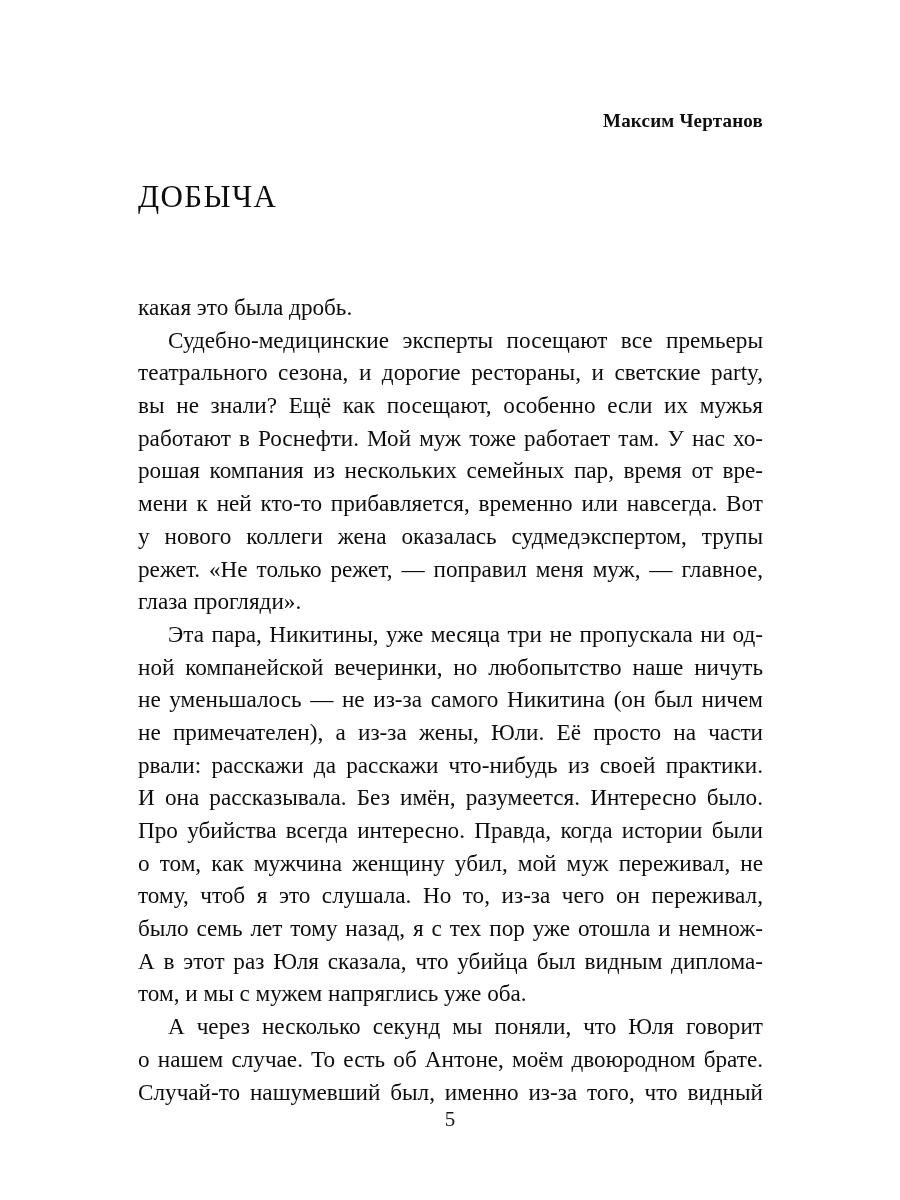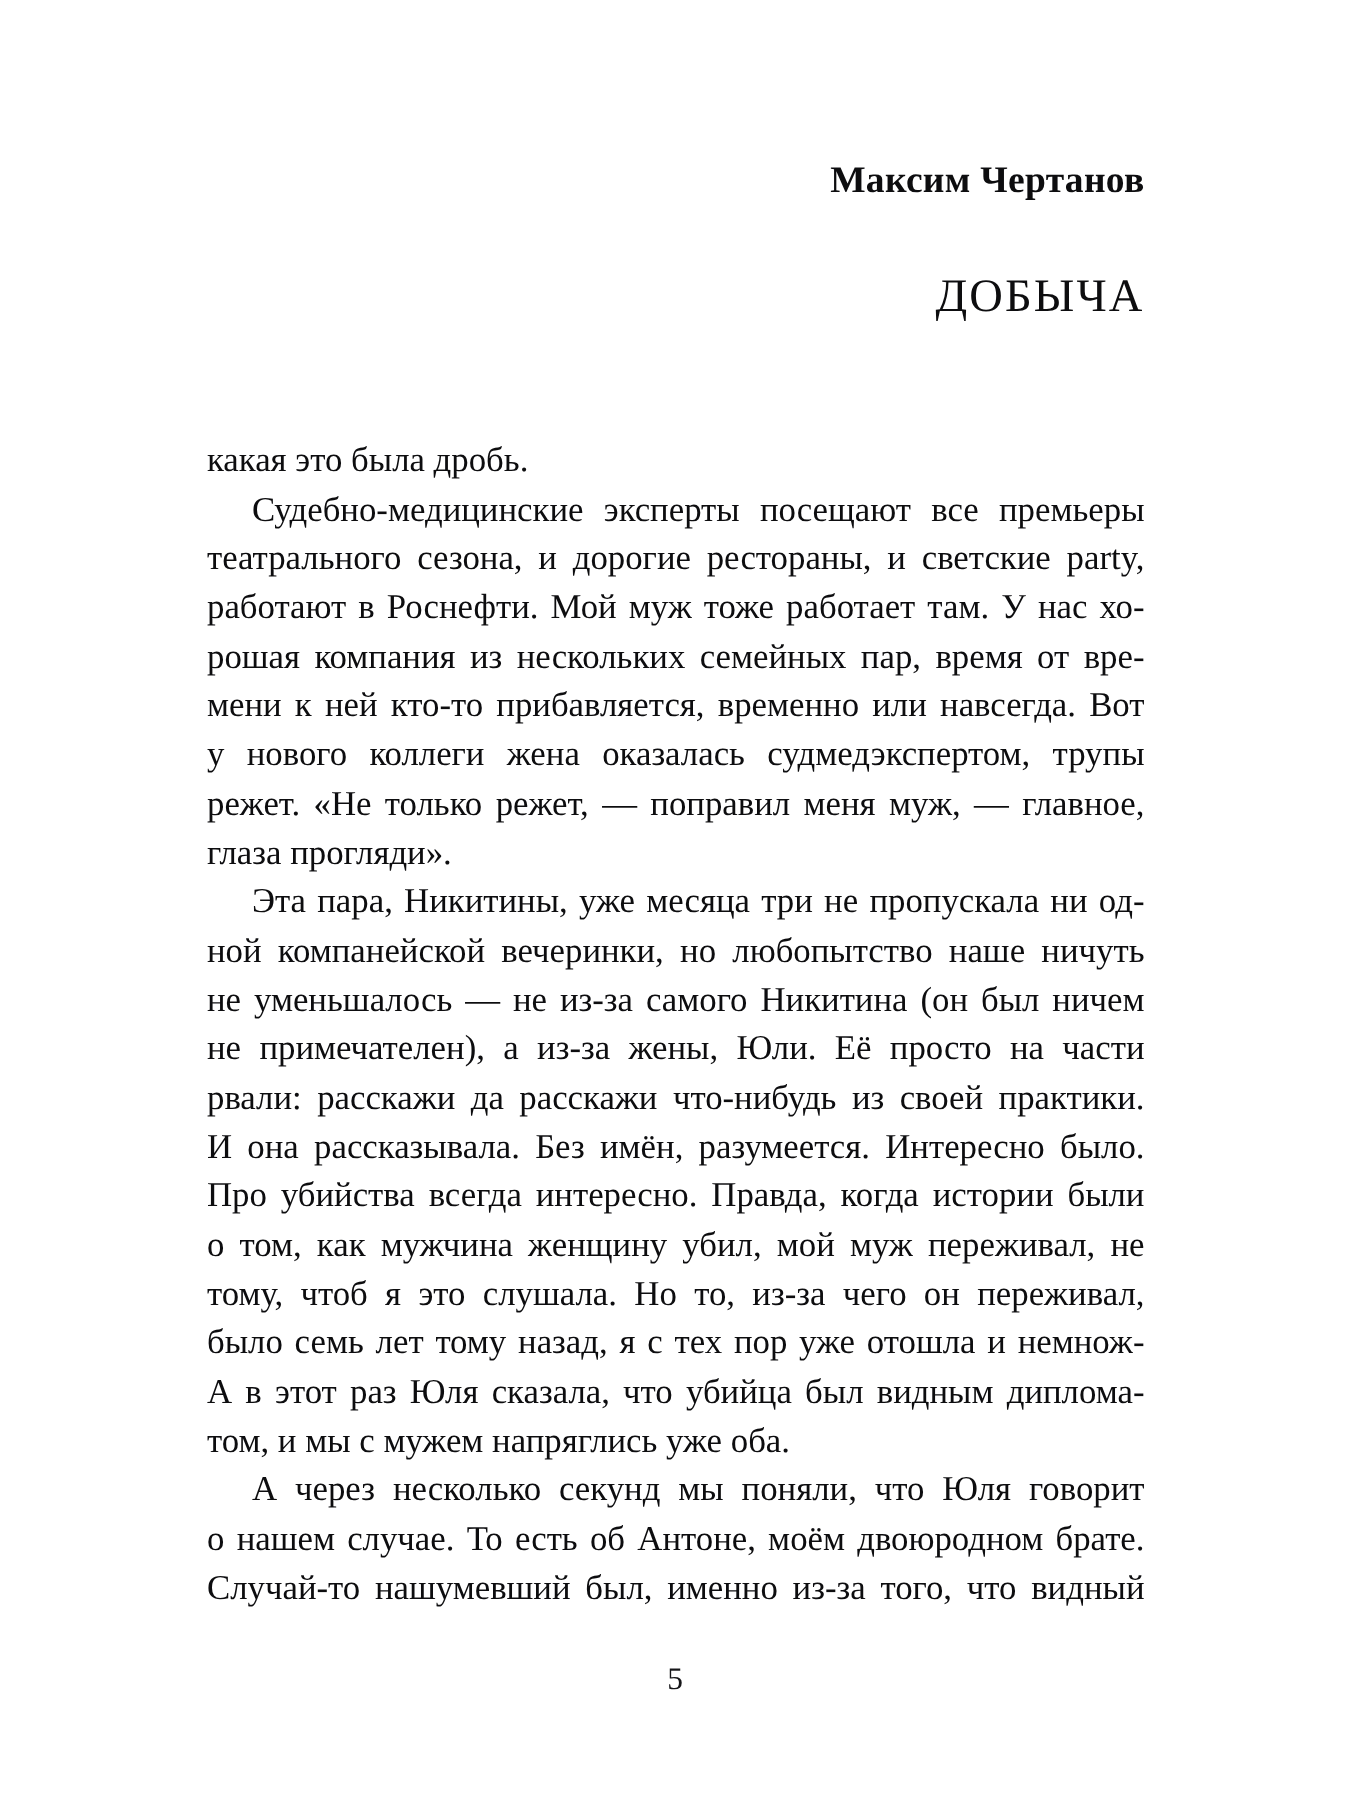--- a/index.html
+++ b/index.html
@@ -25,27 +25,27 @@
   
   .col {
     position: absolute;
     left: 138px;
     width: 625px;
   }
   .author {
     top: 106px;
     text-align: right;
     font-weight: bold;
-    font-size: 25px;
+    font-size: 19px;
     letter-spacing: 0.2px;
     line-height: 30px;
   }
   .title {
     top: 178px;
-    text-align: right;
+    text-align: left;
     font-size: 31px;
     letter-spacing: 1.4px;
     line-height: 38px;
     font-weight: normal;
     margin: 0;
   }
   .body-text {
     top: 291px;
     font-size: 23.2px;
     line-height: 32.7px;
@@ -85,20 +85,21 @@
 
   <h1 class="col title">ДОБЫЧА</h1>
 
   <div class="col body-text">
       <div>
         <span class="ln flush">какая это была дробь.</span>
       </div>
       <div>
         <span class="ln indent">Судебно-медицинские эксперты посещают все премьеры</span>
         <span class="ln">театрального сезона, и дорогие рестораны, и светские party,</span>
+        <span class="ln">вы не знали? Ещё как посещают, особенно если их мужья</span>
         <span class="ln">работают в Роснефти. Мой муж тоже работает там. У нас хо-</span>
         <span class="ln">рошая компания из нескольких семейных пар, время от вре-</span>
         <span class="ln">мени к ней кто-то прибавляется, временно или навсегда. Вот</span>
         <span class="ln">у нового коллеги жена оказалась судмедэкспертом, трупы</span>
         <span class="ln">режет. «Не только режет, — поправил меня муж, — главное,</span>
         <span class="ln flush">глаза прогляди».</span>
       </div>
       <div>
         <span class="ln indent">Эта пара, Никитины, уже месяца три не пропускала ни од-</span>
         <span class="ln">ной компанейской вечеринки, но любопытство наше ничуть</span>

